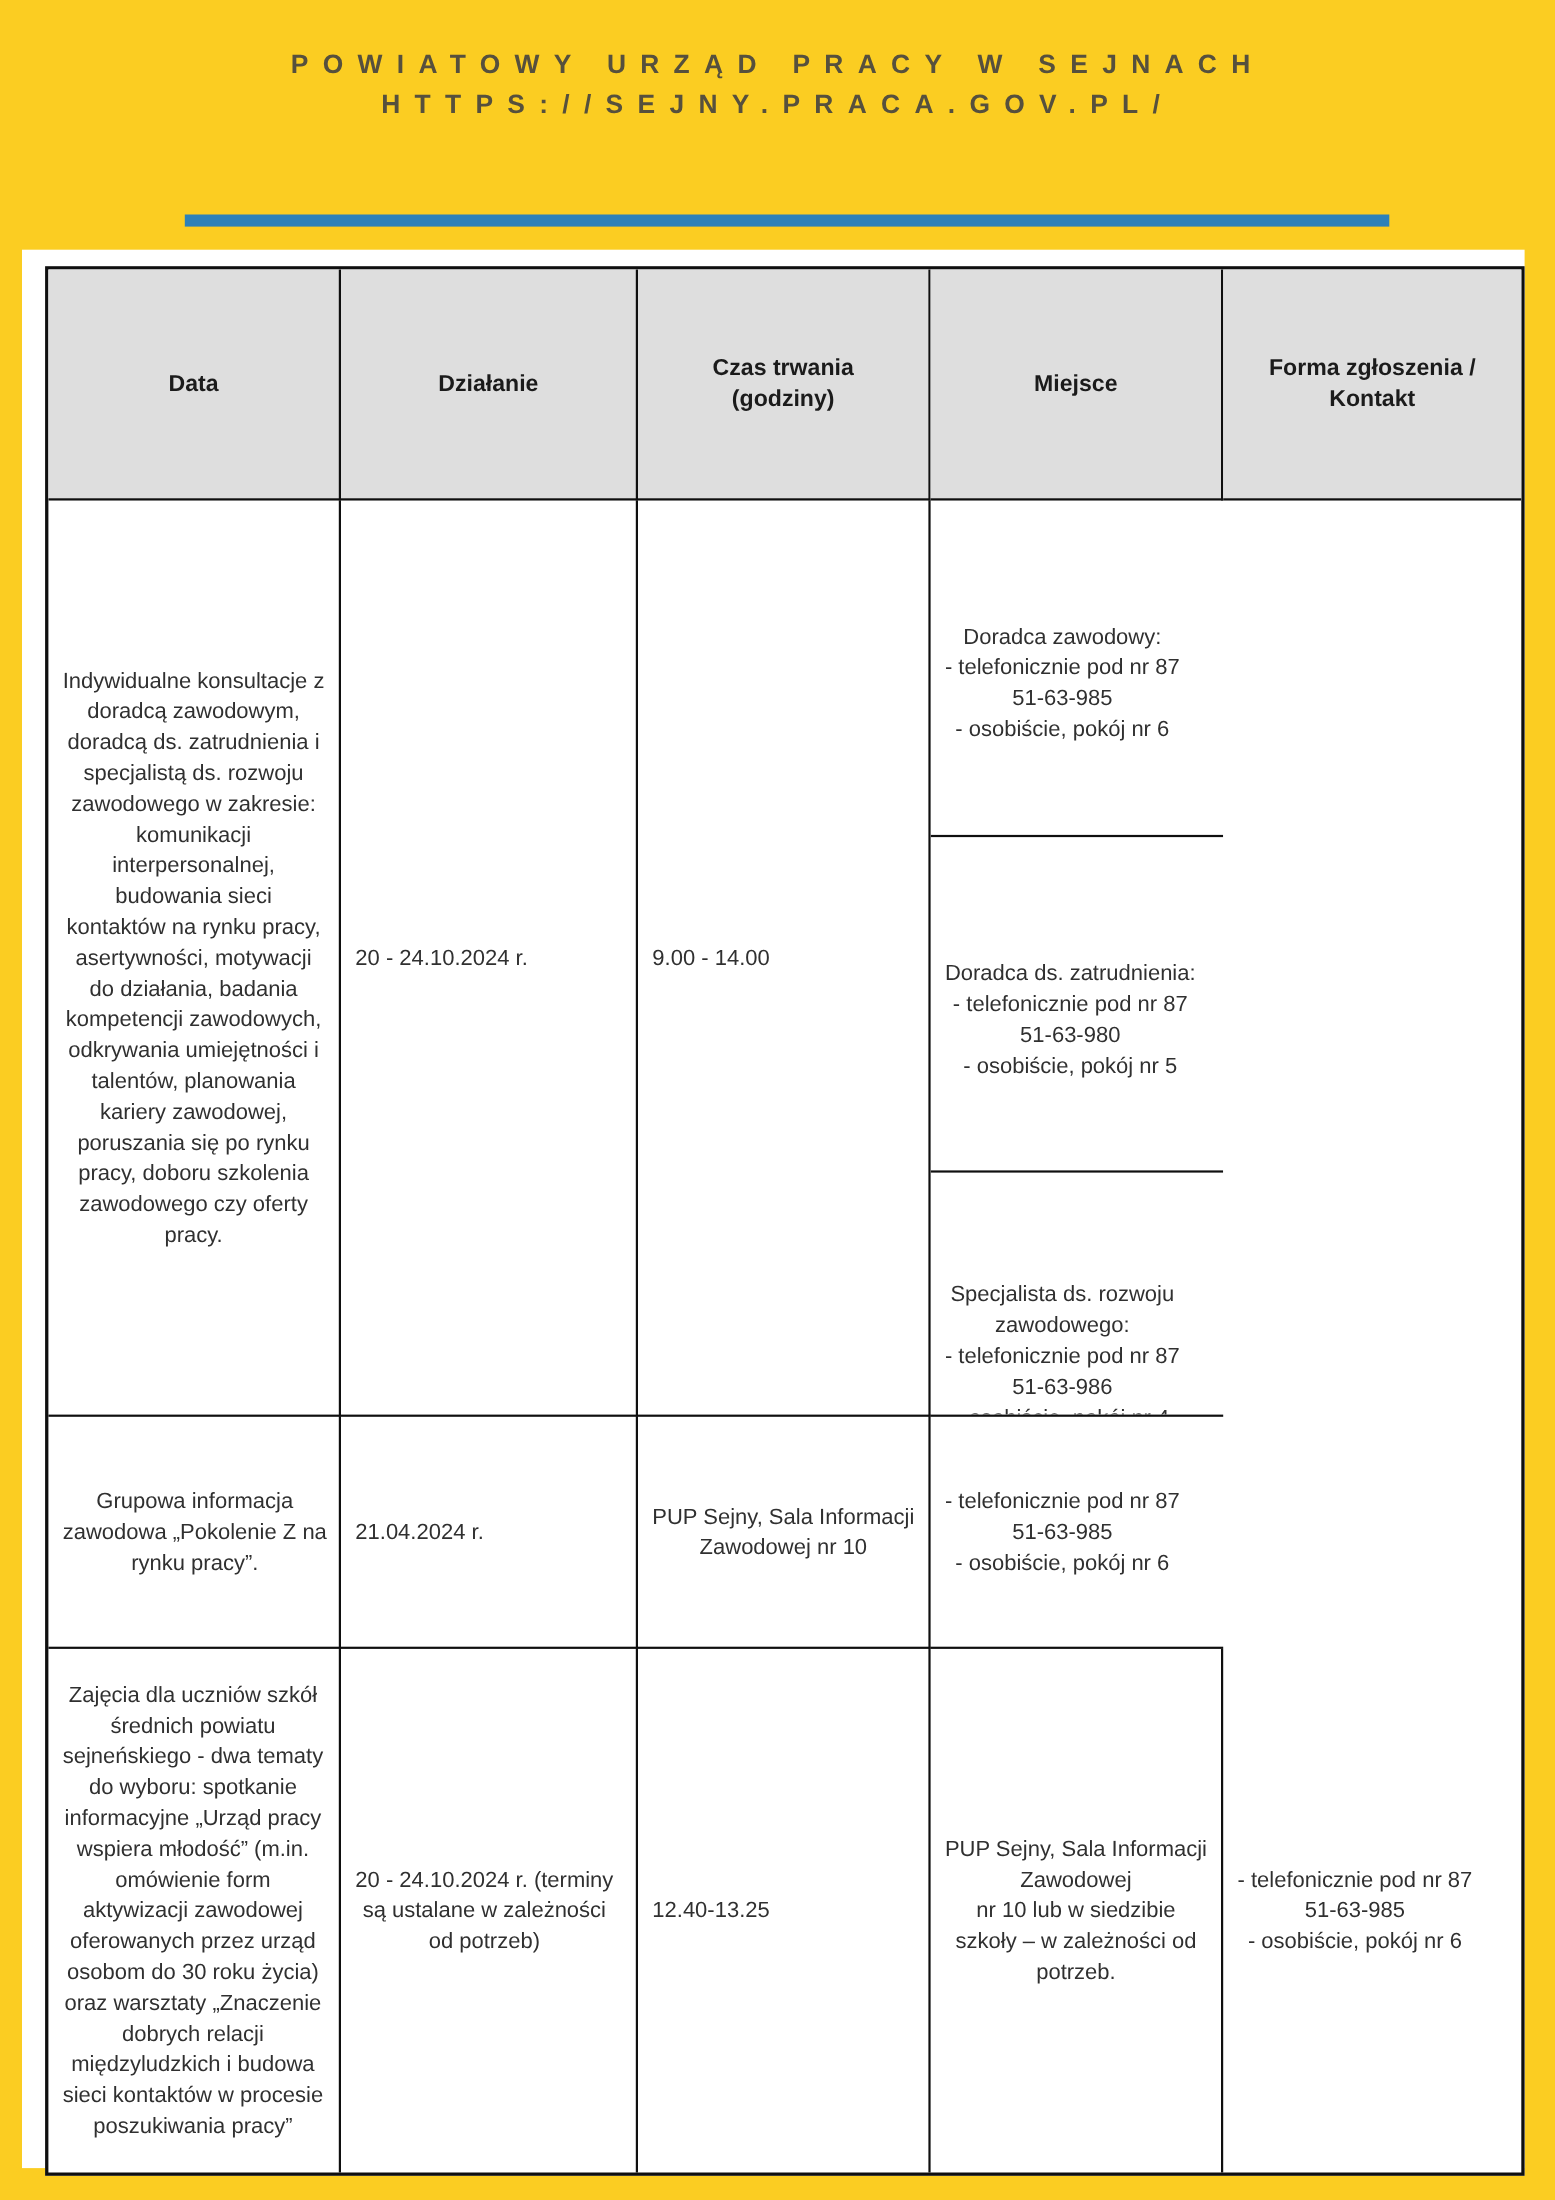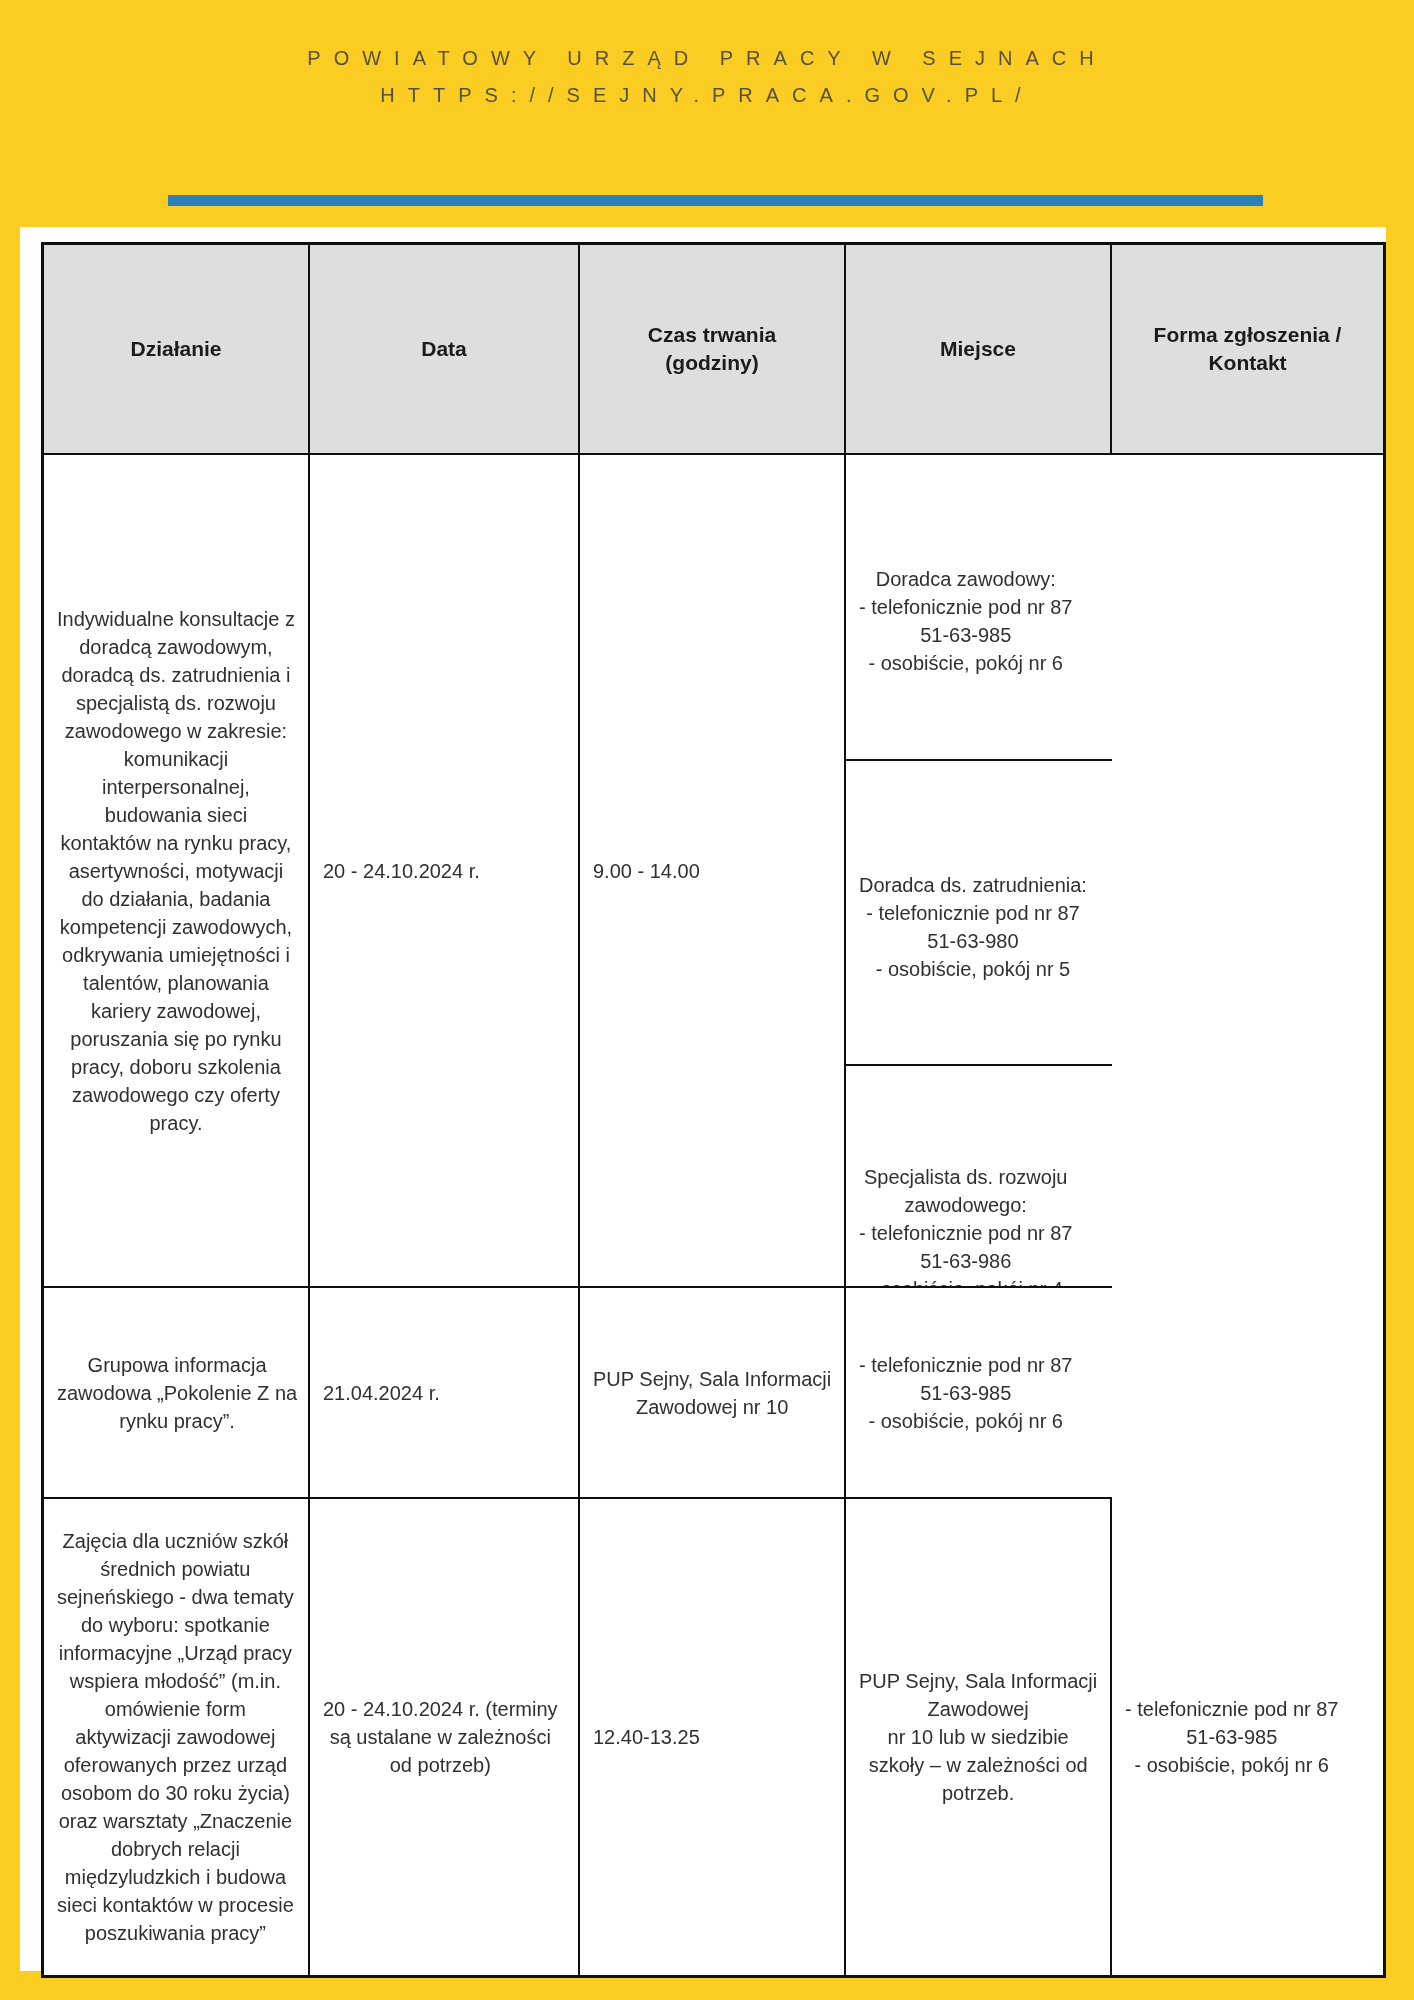--- a/index.html
+++ b/index.html
@@ -9,21 +9,21 @@
     position: relative;
     font-family: "Liberation Sans", sans-serif;
     color: #2e2e2e;
   }
   
   .banner {
     position: absolute; left: 0; top: 0; width: 1414px;
     padding-top: 40px; text-align: center;
   }
   .banner-line {
-    font-size: 20px; font-weight: normal; color: #56503d;
+    font-size: 24px; font-weight: bold; color: #56503d;
     letter-spacing: 13px; line-height: 37px;
     white-space: nowrap;
   }
   .divider {
     position: absolute; left: 168px; top: 195px;
     width: 1095px; height: 11px; background: #2d81b8;
   }
   
   .panel {
     position: absolute; left: 20px; top: 227px;
@@ -76,22 +76,22 @@
   <div class="banner-line">POWIATOWY URZĄD PRACY W SEJNACH</div>
   <div class="banner-line">HTTPS://SEJNY.PRACA.GOV.PL/</div>
 </div>
 
 <div class="divider"></div>
 
 <div class="panel">
   <div class="tbl">
 
     <div class="row hrow">
+      <div class="hcell">Data</div>
       <div class="hcell">Działanie</div>
-      <div class="hcell">Data</div>
       <div class="hcell">Czas trwania
 (godziny)</div>
       <div class="hcell">Miejsce</div>
       <div class="hcell">Forma zgłoszenia /
 Kontakt</div>
     </div>
 
     <div class="row row-line h-r1">
       <div class="cell">Indywidualne konsultacje z
 doradcą zawodowym,

